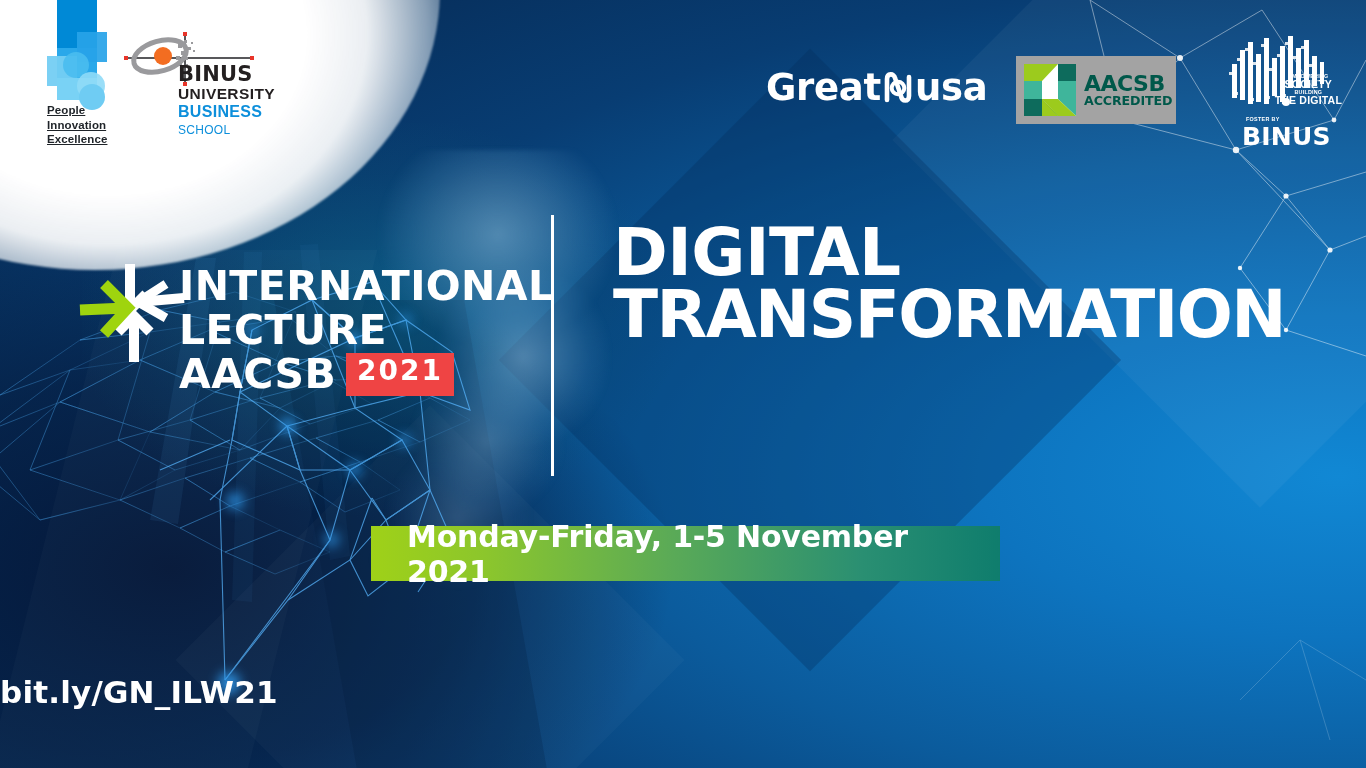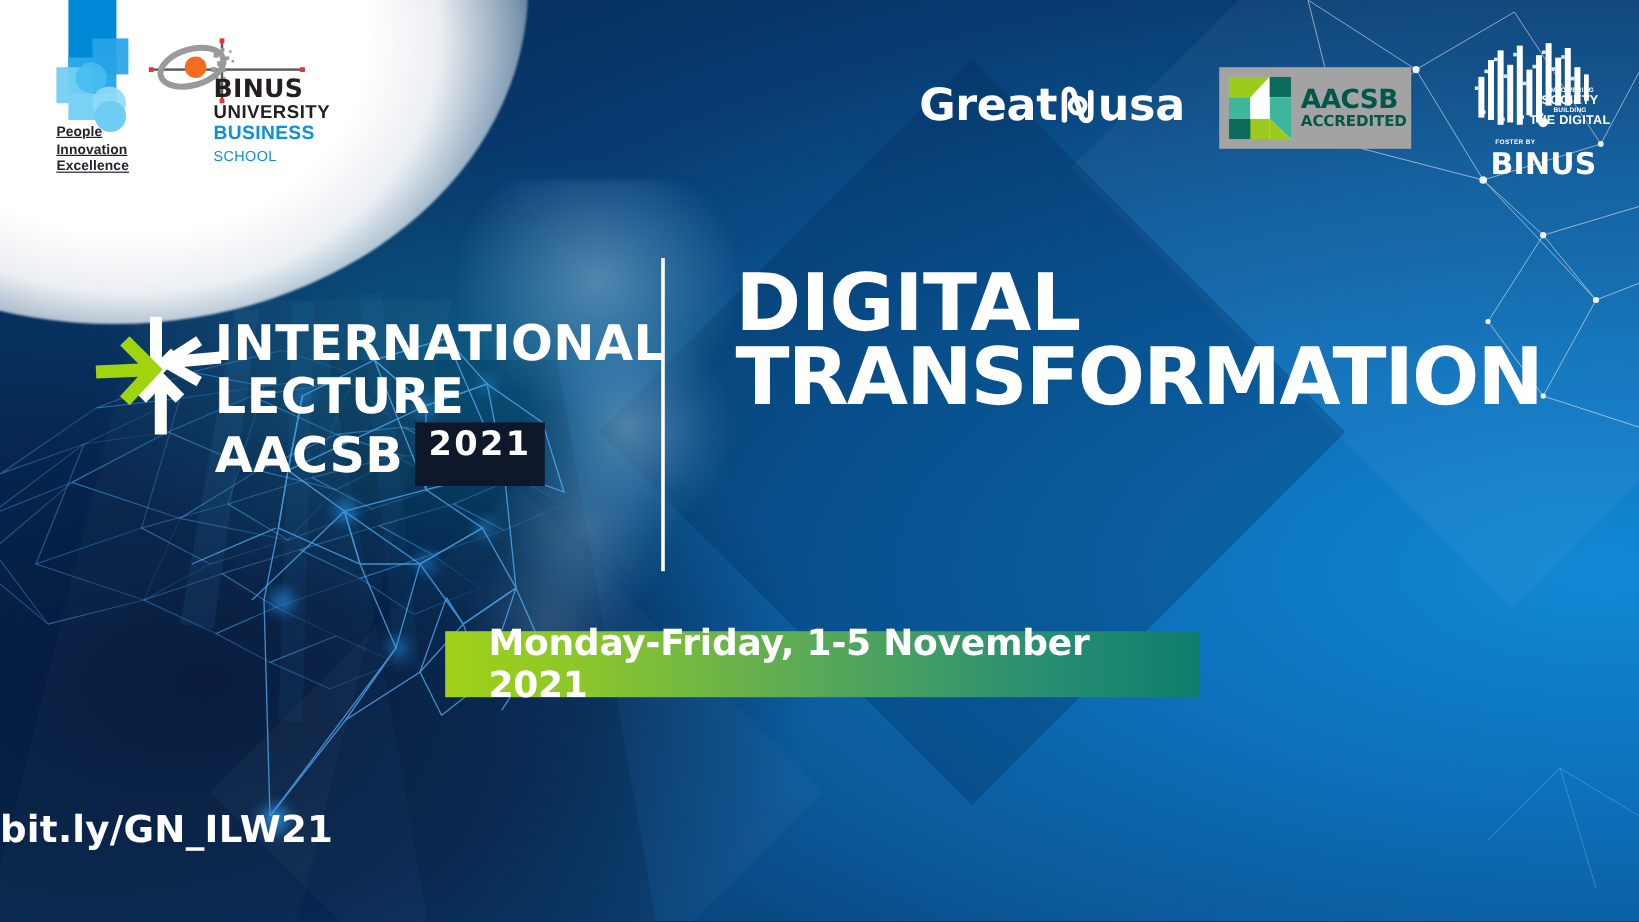--- a/index.html
+++ b/index.html
@@ -109,22 +109,22 @@
 
   
   .ilw{position:absolute;left:74px;top:258px;width:430px;height:170px;}
   .ilw-mark{position:absolute;left:0;top:0;width:116px;height:110px;}
   .ilw-text{position:absolute;left:105px;top:6px;}
   .ilw-l1{font-size:41px;font-weight:800;color:#ffffff;letter-spacing:.4px;line-height:44px;font-family:"DejaVu Sans",sans-serif;}
   .ilw-l2{font-size:41px;font-weight:800;color:#ffffff;letter-spacing:.4px;line-height:44px;font-family:"DejaVu Sans",sans-serif;}
   .ilw-l3{display:flex;align-items:center;gap:10px;}
   .ilw-week{font-size:41px;font-weight:800;color:#ffffff;letter-spacing:.4px;line-height:44px;font-family:"DejaVu Sans",sans-serif;}
   .ilw-year{
-    background:#0f172a;color:#ffffff;font-size:28px;font-weight:700;
-    padding:3px 11px 20px;letter-spacing:2px;line-height:30px;
+    background:#ef4444;color:#ffffff;font-size:28px;font-weight:700;
+    padding:3px 11px 10px;letter-spacing:2px;line-height:30px;
     font-family:"DejaVu Sans",sans-serif;
   }
 
   
   .vrule{position:absolute;left:551px;top:215px;width:3px;height:261px;background:#ffffff;}
   .headline{position:absolute;left:613px;top:222px;width:700px;}
   .hl1,.hl2{
     font-size:66px;font-weight:800;color:#ffffff;line-height:62px;
     letter-spacing:-.5px;font-family:"DejaVu Sans",sans-serif;white-space:nowrap;
   }

